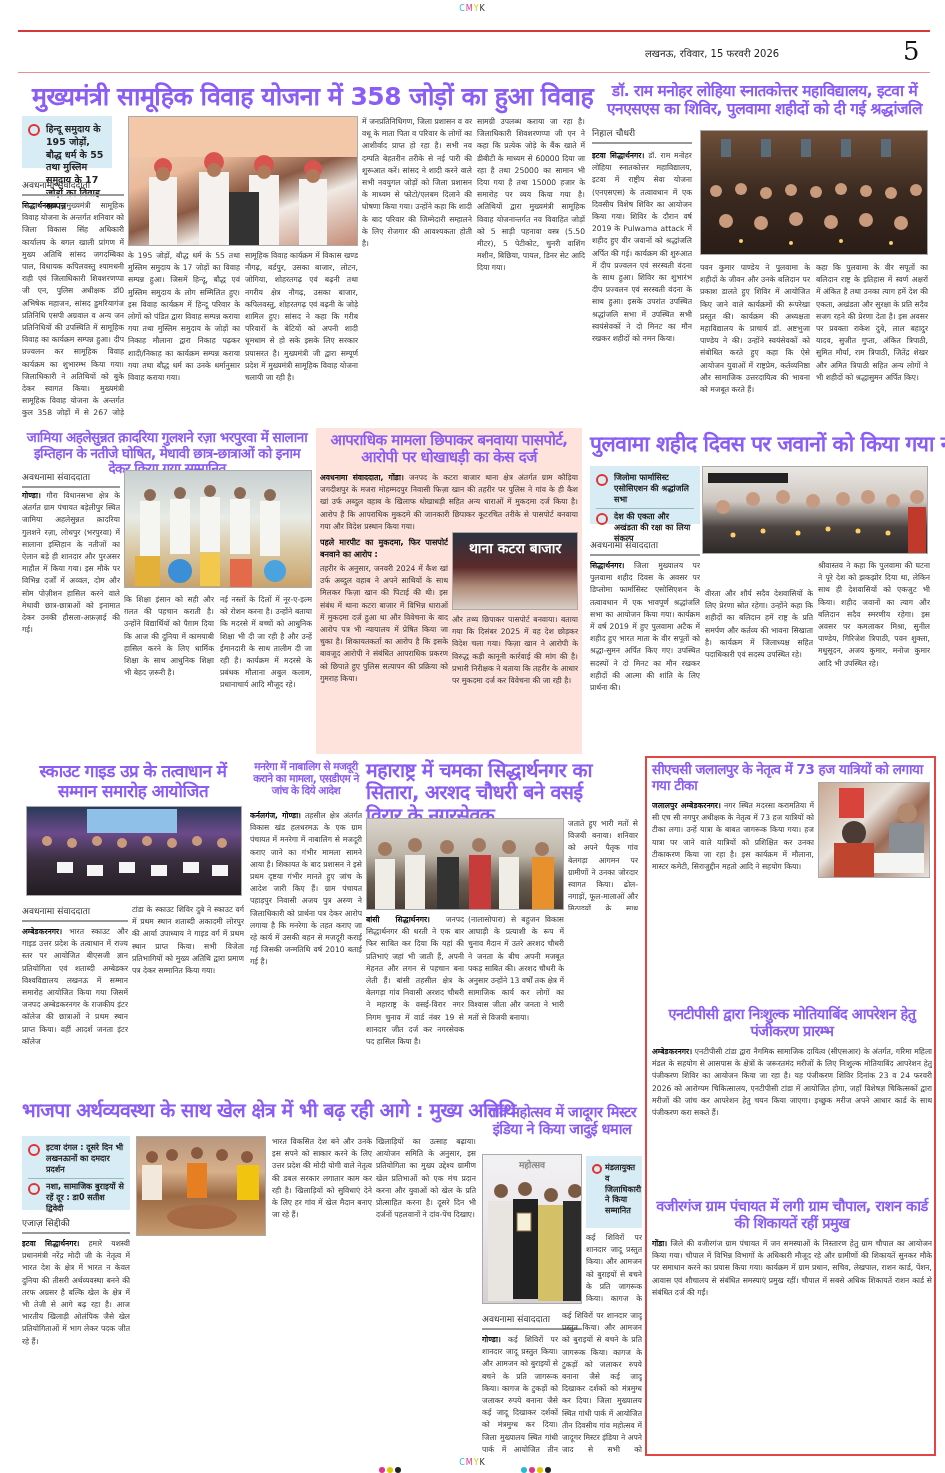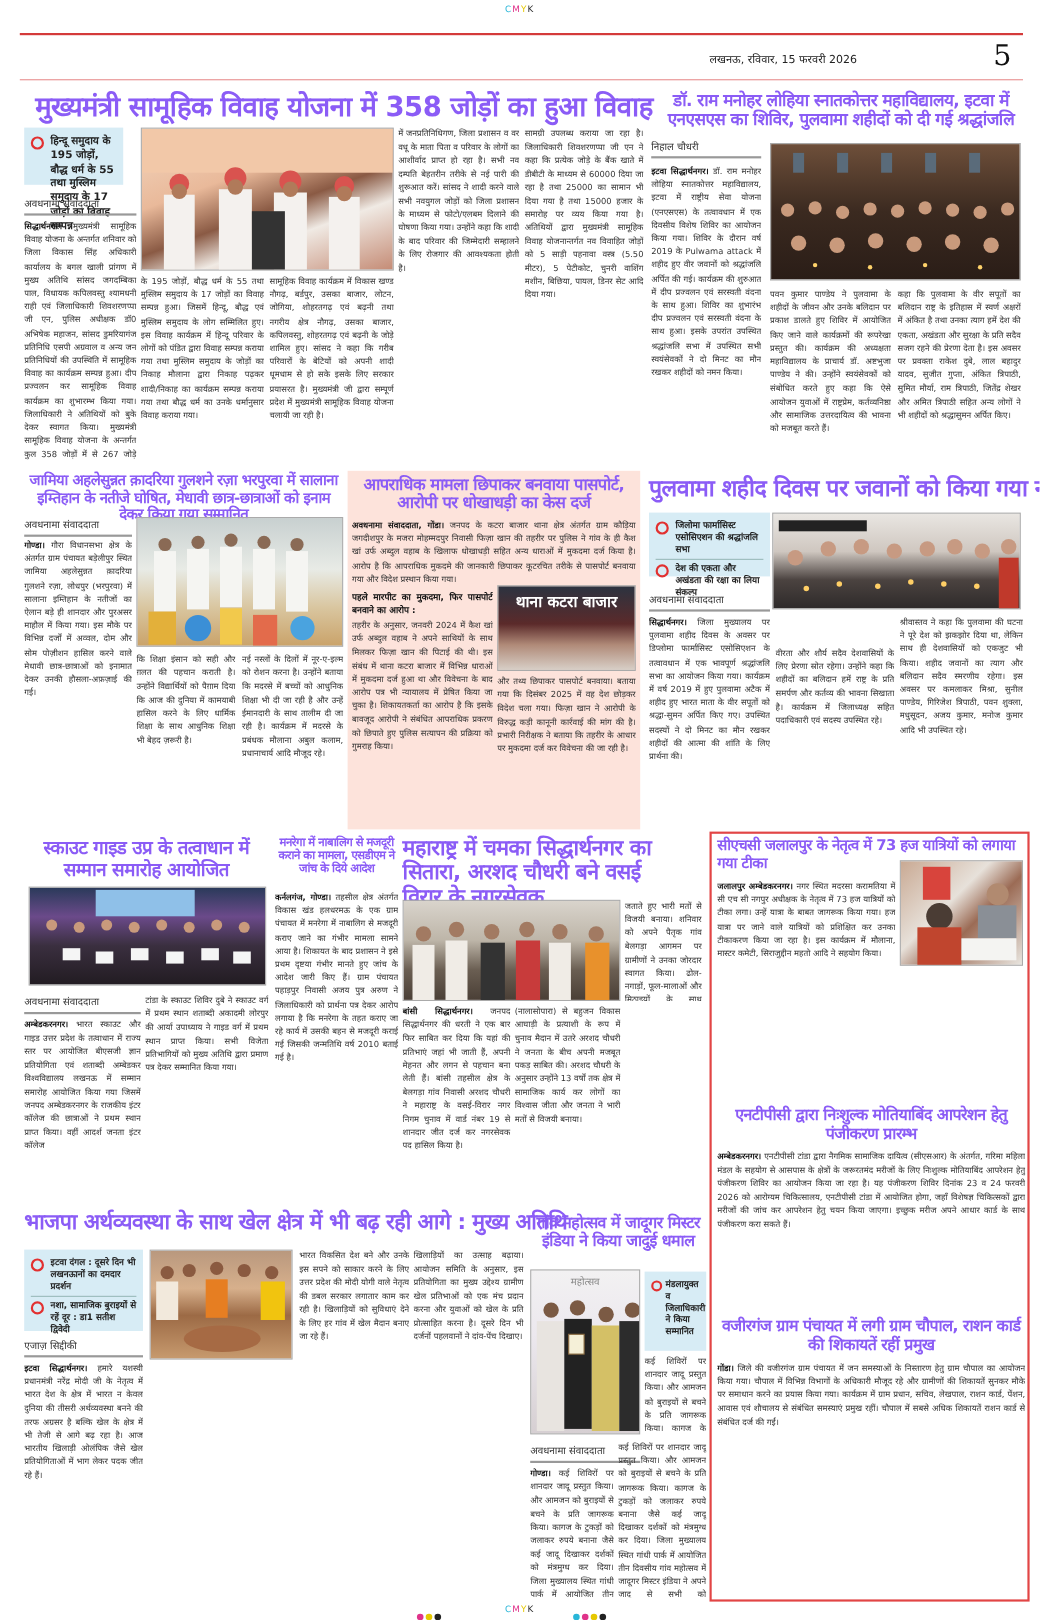--- a/index.html
+++ b/index.html
@@ -280,21 +280,21 @@
 <div class="abs body-text" style="left:652px;top:1238px;width:280px;height:214px;"><span class="lead">गोंडा।</span> <span>जिले की वजीरगंज ग्राम पंचायत में जन समस्याओं के निस्तारण हेतु ग्राम चौपाल का आयोजन किया गया। चौपाल में विभिन्न विभागों के अधिकारी मौजूद रहे और ग्रामीणों की शिकायतें सुनकर मौके पर समाधान करने का प्रयास किया गया। कार्यक्रम में ग्राम प्रधान, सचिव, लेखपाल, राशन कार्ड, पेंशन, आवास एवं शौचालय से संबंधित समस्याएं प्रमुख रहीं। चौपाल में सबसे अधिक शिकायतें राशन कार्ड से संबंधित दर्ज की गईं।</span></div>
 
 <div class="abs h1" style="left:22px;top:1100px;width:450px;font-size:19.5px;white-space:nowrap;">भाजपा अर्थव्यवस्था के साथ खेल क्षेत्र में भी बढ़ रही आगे : मुख्य अतिथि</div>
 <div class="abs hl-box" style="left:22px;top:1136px;width:108px;height:74px;">
   <div class="hl-item" style="font-size:8px;">
       <span class="ring"></span>
       <span>इटवा दंगल : दूसरे दिन भी लखनऊानों का दमदार प्रदर्शन</span>
     </div>
   <div class="hl-item" style="font-size:8px;">
       <span class="ring"></span>
-      <span>नशा, सामाजिक बुराइयों से रहें दूर : डा1 सतीश द्विवेदी</span>
+      <span>नशा, सामाजिक बुराइयों से रहें दूर : डा0 सतीश द्विवेदी</span>
     </div>
 </div>
 <div class="abs byline" style="left:22px;top:1216px;width:108px;">एजाज़ सिद्दीकी</div>
 <div class="abs body-text" style="left:22px;top:1238px;width:108px;height:214px;"><span class="lead">इटवा सिद्धार्थनगर।</span> <span>हमारे यशस्वी प्रधानमंत्री नरेंद्र मोदी जी के नेतृत्व में भारत देश के क्षेत्र में भारत न केवल दुनिया की तीसरी अर्थव्यवस्था बनने की तरफ अग्रसर है बल्कि खेल के क्षेत्र में भी तेजी से आगे बढ़ रहा है। आज भारतीय खिलाड़ी ओलंपिक जैसे खेल प्रतियोगिताओं में भाग लेकर पदक जीत रहे हैं।</span></div>
 <div class="abs photo" style="left:136px;top:1136px;width:130px;height:100px;background:linear-gradient(#b9987e,#d7b08c 35%,#9c6a45 60%,#c79a6e);">
   <svg width="130" height="100">
       <g fill="#8a5a40">
         <circle cx="15" cy="20" r="6"></circle>
         <circle cx="35" cy="18" r="6"></circle>
         <circle cx="60" cy="16" r="6"></circle>
@@ -308,21 +308,21 @@
       </g>
       <ellipse cx="65" cy="80" rx="35" ry="12" fill="#a66a44"></ellipse>
     </svg>
 </div>
 <div class="abs body-text" style="left:136px;top:1240px;width:130px;height:212px;"></div>
 <div class="abs body-text" style="left:272px;top:1136px;width:100px;height:316px;">भारत विकसित देश बने और उनके इस सपने को साकार करने के लिए उत्तर प्रदेश की मोदी योगी वाले नेतृत्व की डबल सरकार लगातार काम कर रही है। खिलाड़ियों को सुविधाएं देने के लिए हर गांव में खेल मैदान बनाए जा रहे हैं।</div>
 <div class="abs body-text" style="left:376px;top:1136px;width:100px;height:316px;">खिलाड़ियों का उत्साह बढ़ाया। आयोजन समिति के अनुसार, इस प्रतियोगिता का मुख्य उद्देश्य ग्रामीण खेल प्रतिभाओं को एक मंच प्रदान करना और युवाओं को खेल के प्रति प्रोत्साहित करना है। दूसरे दिन भी दर्जनों पहलवानों ने दांव-पेंच दिखाए।</div>
 
 <div class="abs h1" style="left:482px;top:1104px;width:160px;font-size:14.5px;text-align:center;">गांव महोत्सव में जादूगर मिस्टर इंडिया ने किया जादुई धमाल</div>
 <div class="abs photo" style="left:482px;top:1154px;width:100px;height:150px;background:linear-gradient(#f2f1f2,#ece8ee 40%,#d6cfd2);">
-  <div style="font-size:9px;font-weight:normal;color:#888;text-align:center;padding-top:3px;">महोत्सव</div>
+  <div style="font-size:9px;font-weight:bold;color:#888;text-align:center;padding-top:3px;">महोत्सव</div>
   <svg width="100" height="130">
       <g fill="#7b5a44">
         <circle cx="18" cy="20" r="7"></circle>
         <circle cx="42" cy="18" r="7"></circle>
         <circle cx="68" cy="24" r="7"></circle>
         <circle cx="92" cy="20" r="7"></circle>
       </g>
       <rect x="5" y="30" width="25" height="100" fill="#e8e4e0"></rect>
       <rect x="30" y="28" width="25" height="100" fill="#222"></rect>
       <rect x="55" y="34" width="25" height="96" fill="#d4c066"></rect>

